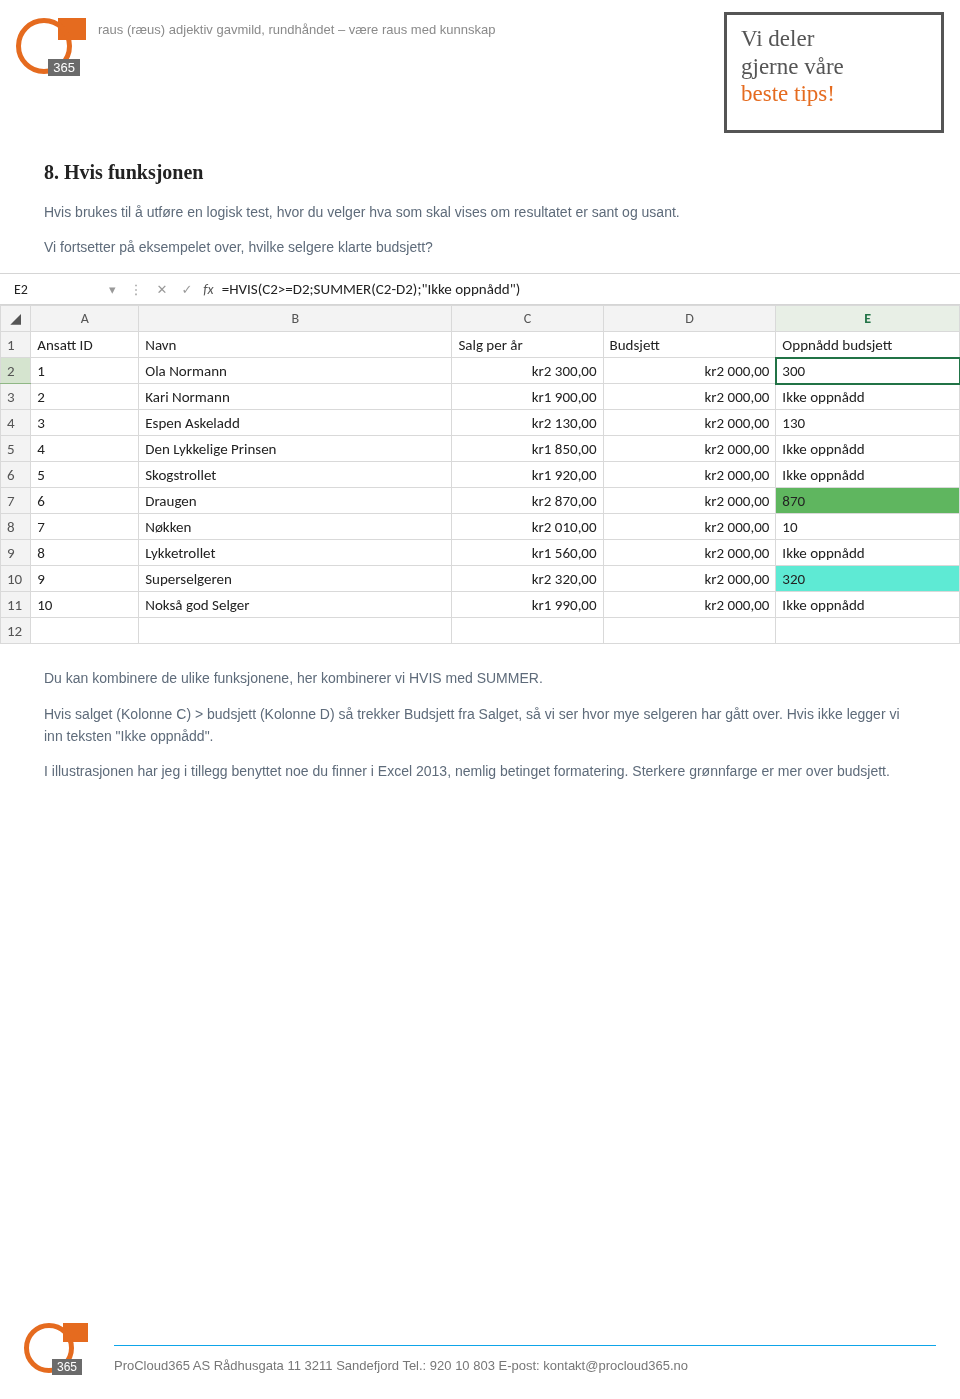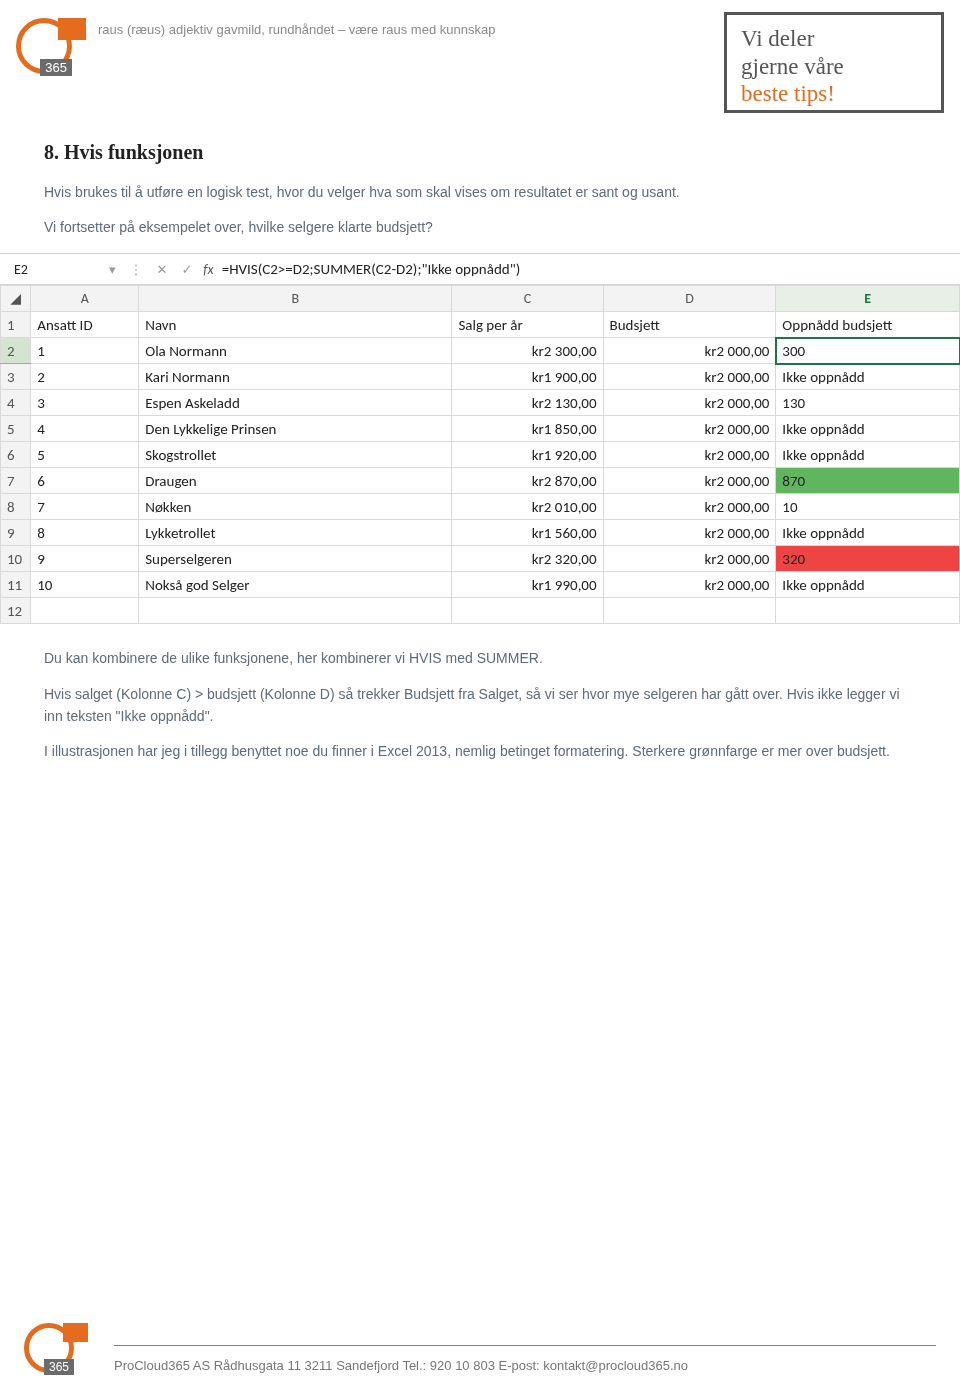--- a/index.html
+++ b/index.html
@@ -39,35 +39,35 @@
     width: 28px;
     height: 22px;
     background: #e56b1f;
     position: absolute;
     right: 0;
     top: 6px;
   }
   .logo-365 {
     position: absolute;
     bottom: 6px;
-    right: 14px;
+    right: 6px;
     background: #6b6b6b;
     color: #fff;
     font-size: 13px;
     padding: 1px 5px;
   }
   .tagline {
     font-size: 13px;
     color: #8a8a8a;
     margin-top: 10px;
     flex: 1;
   }
   .tipbox {
     border: 3px solid #555;
-    padding: 10px 18px 2px 14px;
+    padding: 10px 18px 22px 14px;
     width: 220px;
     font-size: 23px;
     line-height: 1.2;
     color: #555;
     font-family: Georgia, serif;
   }
   .tipbox .accent { color: #e56b1f; }
   
   .content {
     padding: 28px 44px 0 44px;
@@ -156,21 +156,21 @@
   .kr-cell { display:flex; justify-content:flex-end; }
   .kr-cell .kr { }
   .kr-cell .val { }
   .hdr-row td { font-weight: normal; }
   .selcell {
     outline: 2px solid #217346;
     outline-offset: -1px;
     text-align: right;
     margin-top: 28px;
   }
-  .green2 { background: #ef4444; text-align:right; }
+  .green2 { background: #5eead4; text-align:right; }
   .greenstrong { background:#5fb65f; text-align:right; }
   .right { text-align:right; }
   
   .footer {
     position: absolute;
     bottom: 18px;
     left: 0;
     right: 0;
     display: flex;
     align-items: flex-end;

